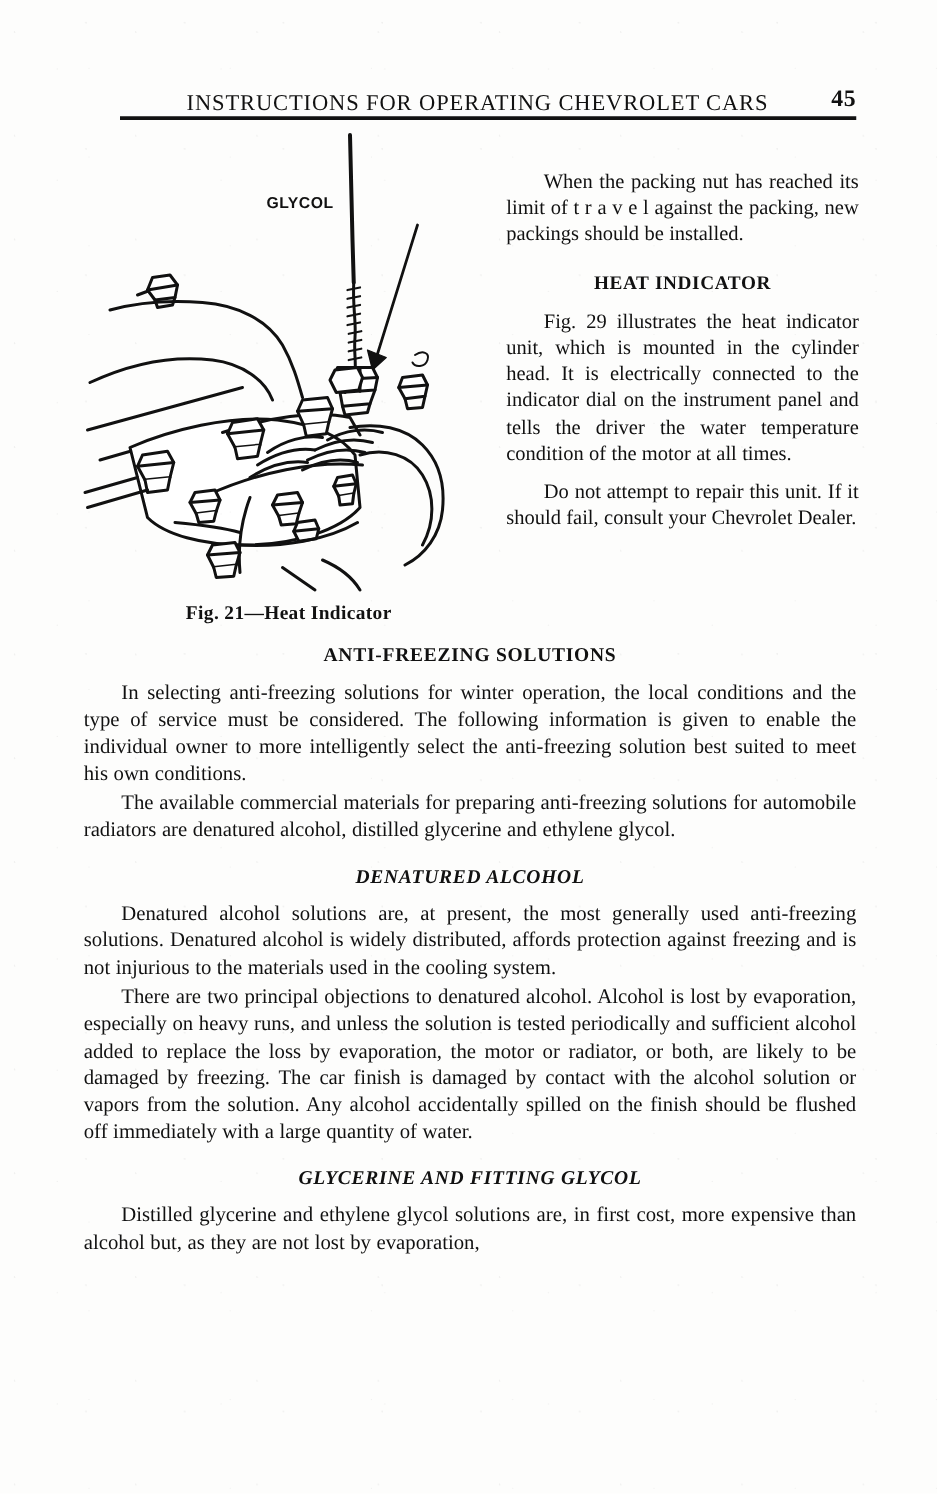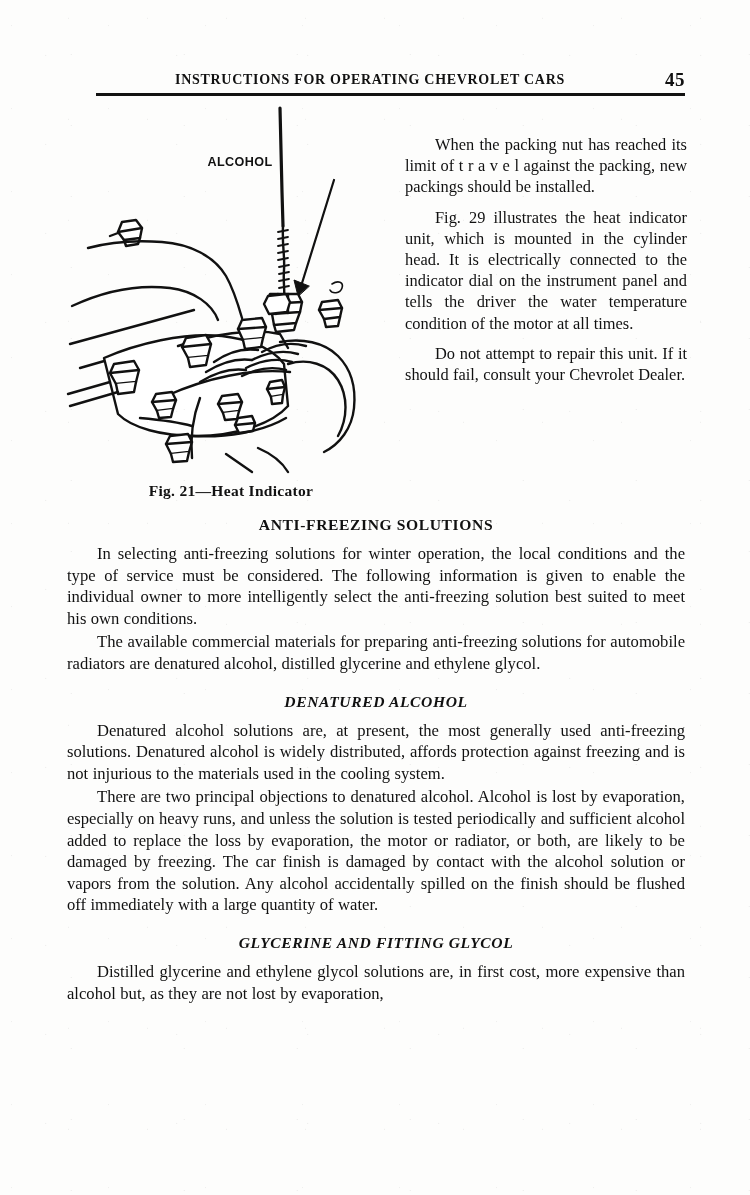--- a/index.html
+++ b/index.html
@@ -28,27 +28,27 @@
   
   .running-head {
     position: absolute;
     left: 96px;
     top: 72px;
     width: 589px;
     height: 22px;
   }
   .running-head .rh-title {
     position: absolute;
-    left: 4px;
+    left: 16px;
     top: 0;
     width: 540px;
     text-align: center;
     font-family: "Liberation Serif", "DejaVu Serif", serif;
-    font-weight: bold;
-    font-size: 14px;
+    font-weight: normal;
+    font-size: 18px;
     letter-spacing: 0.7px;
     white-space: nowrap;
   }
   .running-head .rh-folio {
     position: absolute;
     right: 0;
     top: -3px;
     font-weight: bold;
     font-size: 19px;
     letter-spacing: 0.5px;
@@ -272,28 +272,29 @@
         <path d="M74 312 C 96 314, 112 316, 126 320"></path>
 
         <path d="M266 178 C 272 174, 278 176, 276 182 C 274 188, 266 188, 264 184" stroke-width="1.6"></path>
       </g>
     </svg>
   </div>
 
   <div style="position:absolute; left:-4px; top:49px; width:300px; text-align:center;
               font-family:'Liberation Sans','DejaVu Sans',sans-serif; font-weight:bold;
               font-size:12.6px; letter-spacing:0.4px; line-height:15px;">
-    <div style="margin-left:56px;">ALCOHOL</div>
+    <div style="margin-left:56px;">GLYCOL</div>
   </div>
 
   <div class="figure-caption">Fig. 21—Heat Indicator</div>
 </div>
 
 <div class="right-col">
   <p>When the packing nut has reached its limit of t r a v e l against the packing, new packings should be installed.</p>
+  <p class="subhead">HEAT INDICATOR</p>
   <p>Fig. 29 illustrates the heat indicator unit, which is mounted in the cylinder head. It is electrically connected to the indicator dial on the instrument panel and tells the driver the water temperature condition of the motor at all times.</p>
   <p>Do not attempt to repair this unit. If it should fail, consult your Chevrolet Dealer.</p>
 </div>
 
 <div class="body-col">
   <div class="subhead">ANTI-FREEZING SOLUTIONS</div>
   <p>In selecting anti-freezing solutions for winter operation, the local conditions and the type of service must be considered. The following information is given to enable the individual owner to more intelligently select the anti-freezing solution best suited to meet his own conditions.</p>
   <p>The available commercial materials for preparing anti-freezing solutions for automobile radiators are denatured alcohol, distilled glycerine and ethylene glycol.</p>
   <div class="subhead spaced-top">DENATURED ALCOHOL</div>
   <p>Denatured alcohol solutions are, at present, the most generally used anti-freezing solutions. Denatured alcohol is widely distributed, affords protection against freezing and is not injurious to the materials used in the cooling system.</p>

